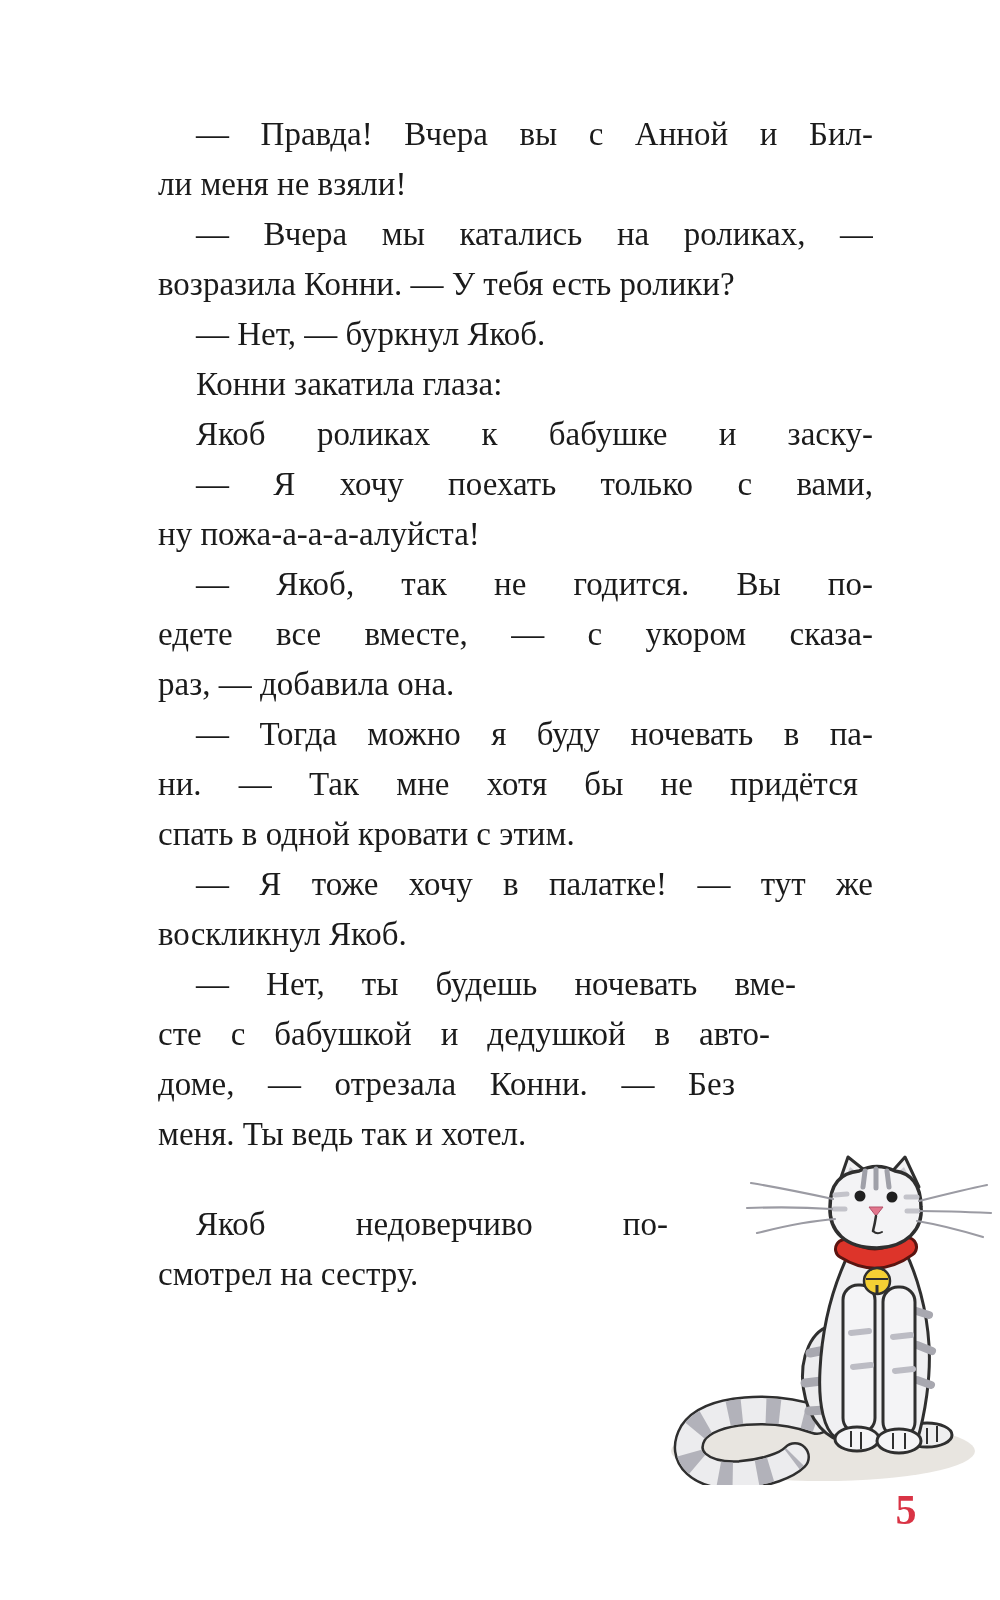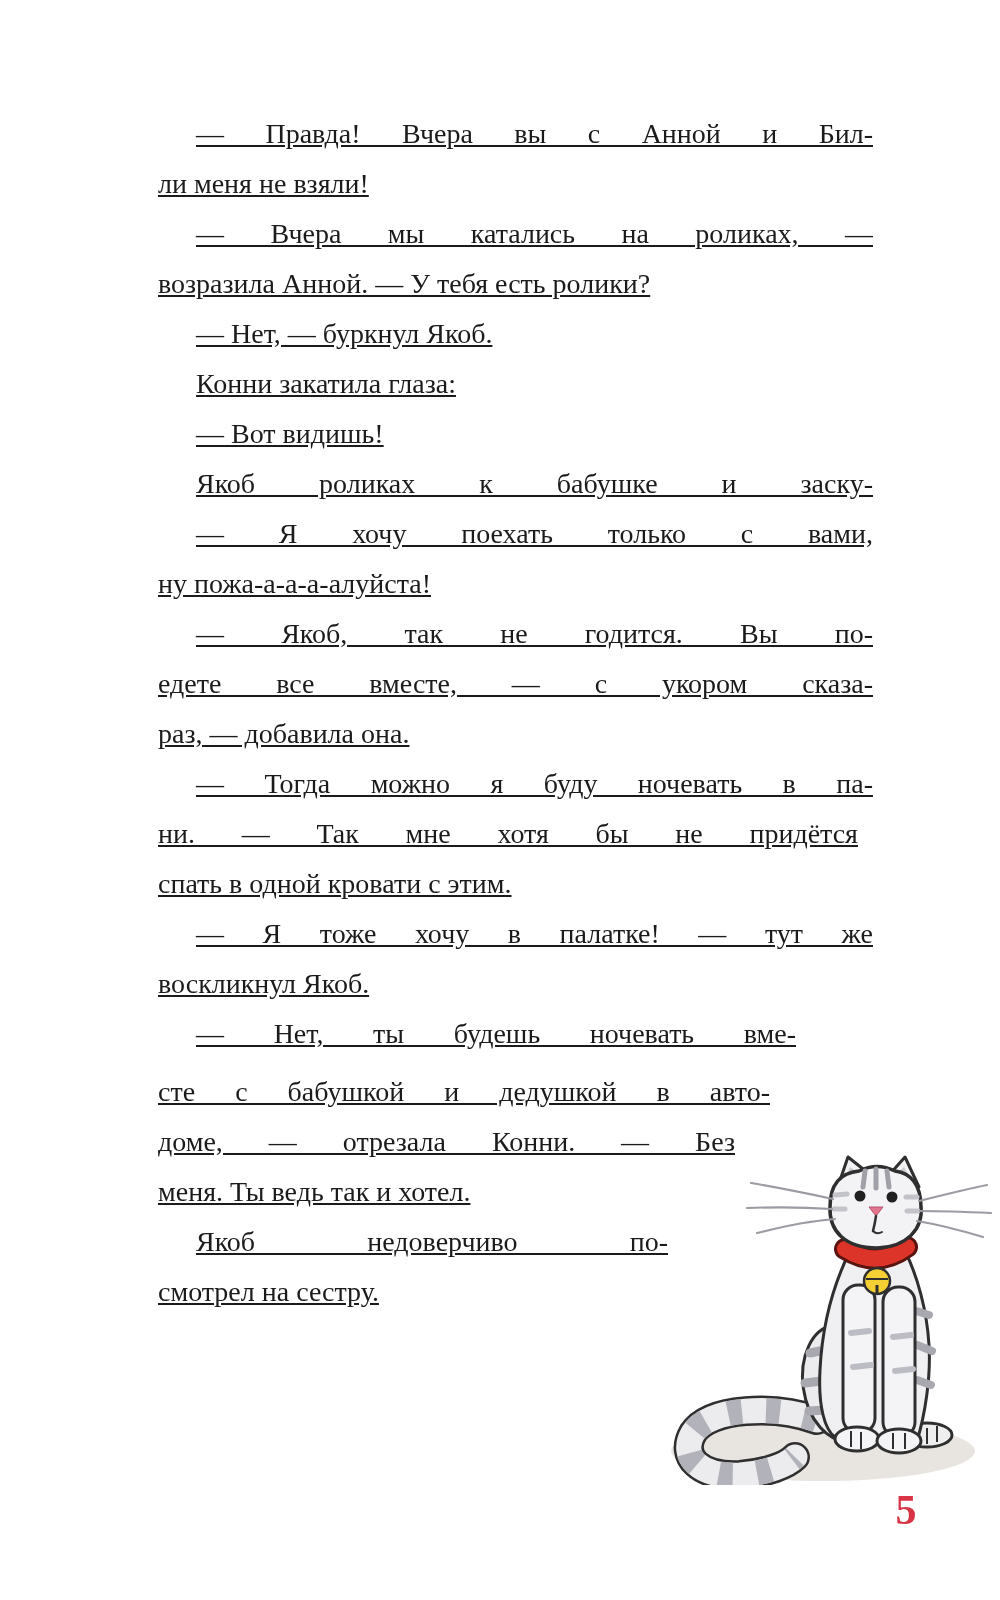--- a/index.html
+++ b/index.html
@@ -11,24 +11,23 @@
   }
   .page {
     position: relative;
     width: 1000px; height: 1600px;
     background: var(--page-bg, #ffffff);
   }
   .text-block {
     position: absolute;
     left: 158px; top: 109px;
     width: 715px;
-    font-size: 28px;
+    font-size: 33px;
     line-height: 50px;
     color: var(--text-color, #1b1b1b);
-    text-decoration: underline;
   }
   .line {
     height: 50px;
     overflow: hidden;
     text-align: justify;
     text-align-last: justify;
   }
   .line.end {
     text-align: center;
     text-align-last: left;
@@ -52,40 +51,39 @@
 </style>
 </head>
 <body>
 
 <div class="page">
 
   <div class="text-block">
       <div class="line indent">— Правда! Вчера вы с Анной и Бил-</div>
       <div class="line end">ли меня не взяли!</div>
       <div class="line indent">— Вчера мы катались на роликах, —</div>
-      <div class="line end">возразила Анной. — У тебя есть ролики?</div>
+      <div class="line end">возразила Конни. — У тебя есть ролики?</div>
       <div class="line indent end">— Нет, — буркнул Якоб.</div>
       <div class="line indent end">Конни закатила глаза:</div>
-      <div class="line indent end">— Вот видишь!</div>
       <div class="line indent">Якоб роликах к бабушке и заску-</div>
       <div class="line indent">— Я хочу поехать только с вами,</div>
       <div class="line end">ну пожа-а-а-а-алуйста!</div>
       <div class="line indent">— Якоб, так не годится. Вы по-</div>
       <div class="line">едете все вместе, — с укором сказа-</div>
       <div class="line end">раз, — добавила она.</div>
       <div class="line indent">— Тогда можно я буду ночевать в па-</div>
       <div class="line" style="width: 700px;">ни. — Так мне хотя бы не придётся</div>
       <div class="line end">спать в одной кровати с этим.</div>
       <div class="line indent">— Я тоже хочу в палатке! — тут же</div>
       <div class="line end">воскликнул Якоб.</div>
       <div class="line indent" style="width: 600px;">— Нет, ты будешь ночевать вме-</div>
-      <div class="line" style="width: 612px; margin-top: 8px;">сте с бабушкой и дедушкой в авто-</div>
+      <div class="line" style="width: 612px;">сте с бабушкой и дедушкой в авто-</div>
       <div class="line" style="width: 577px;">доме, — отрезала Конни. — Без</div>
       <div class="line end">меня. Ты ведь так и хотел.</div>
-      <div class="line indent" style="width: 472px;">Якоб недоверчиво по-</div>
+      <div class="line indent" style="width: 472px; margin-top: 40px;">Якоб недоверчиво по-</div>
       <div class="line end">смотрел на сестру.</div>
     </div>
 
   <svg class="cat-illustration" viewBox="0 0 340 370" xmlns="http://www.w3.org/2000/svg">
 
     <ellipse cx="168" cy="336" rx="152" ry="30" fill="var(--shadow, #d8d3cc)" opacity="0.6"></ellipse>
 
     <g>
       <path d="M162 305 C120 290 55 292 38 318 C24 342 45 362 85 360 C112 358 132 350 140 342" fill="none" stroke="var(--cat-outline, #2f2f2f)" stroke-width="30" stroke-linecap="round"></path>
       <path d="M162 305 C120 290 55 292 38 318 C24 342 45 362 85 360 C112 358 132 350 140 342" fill="none" stroke="#ececee" stroke-width="25" stroke-linecap="round"></path>

